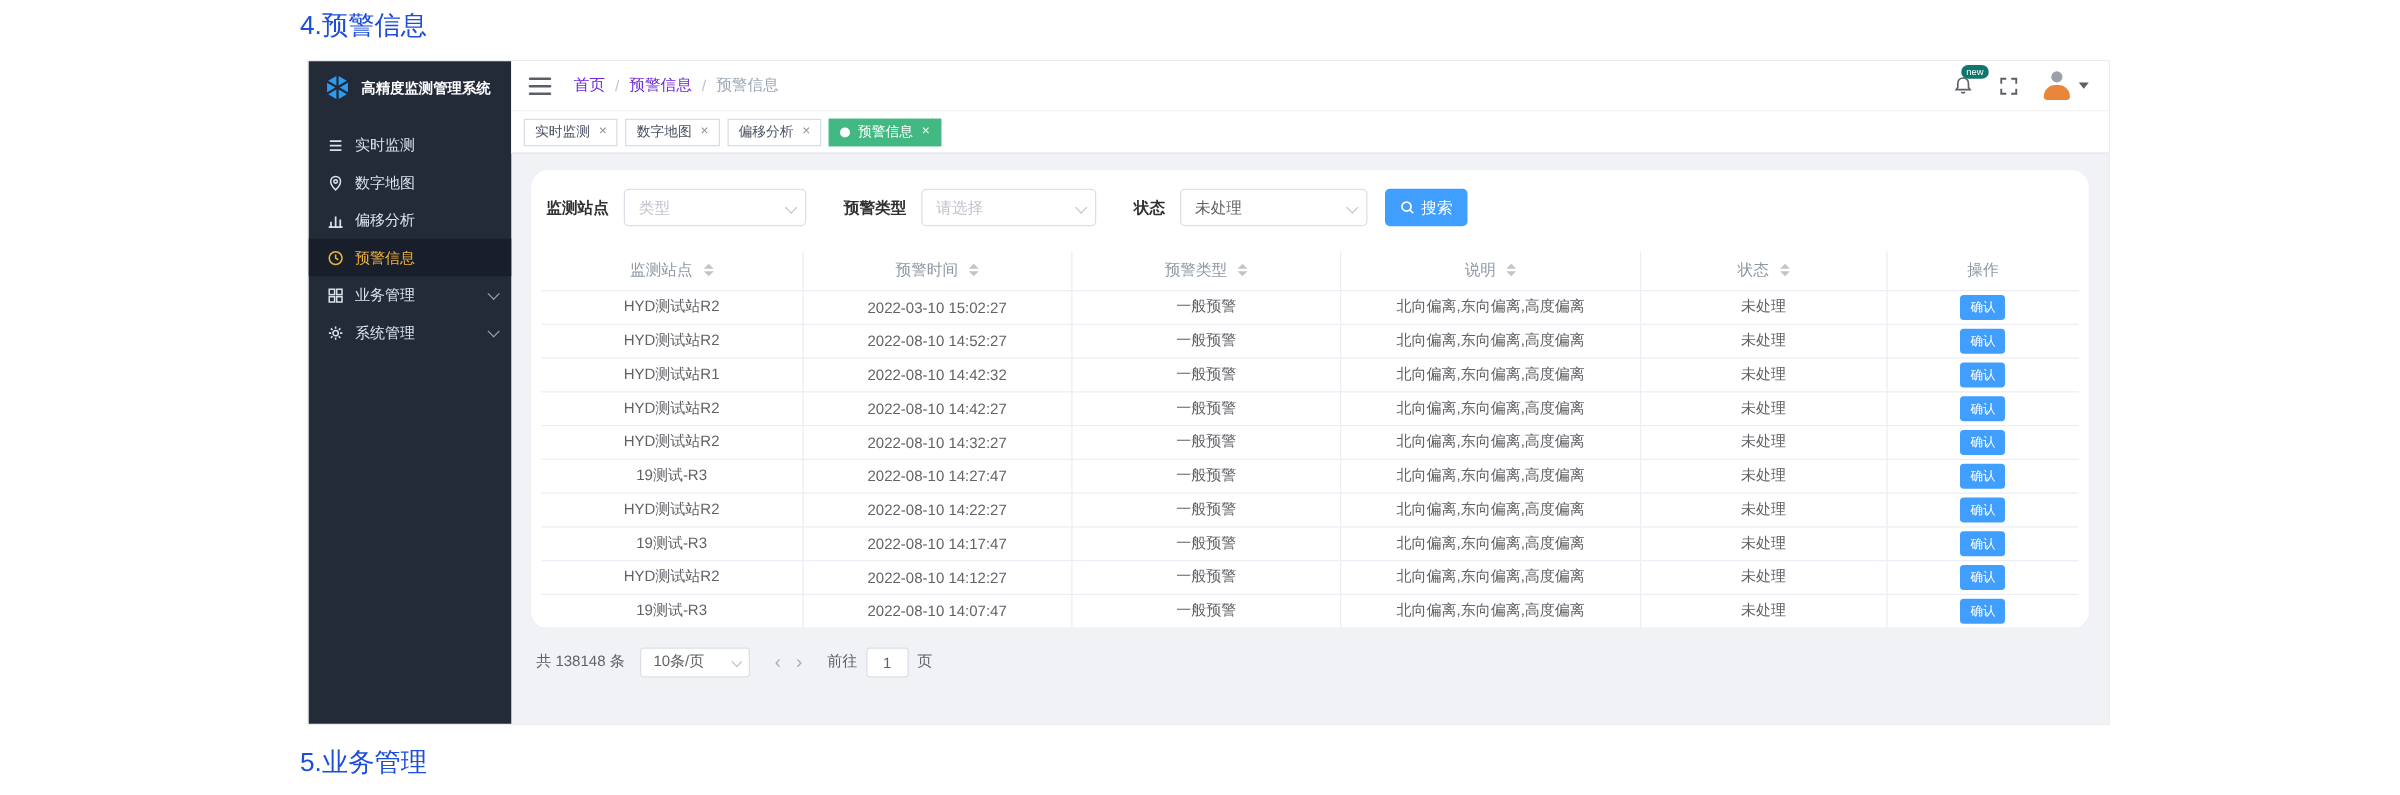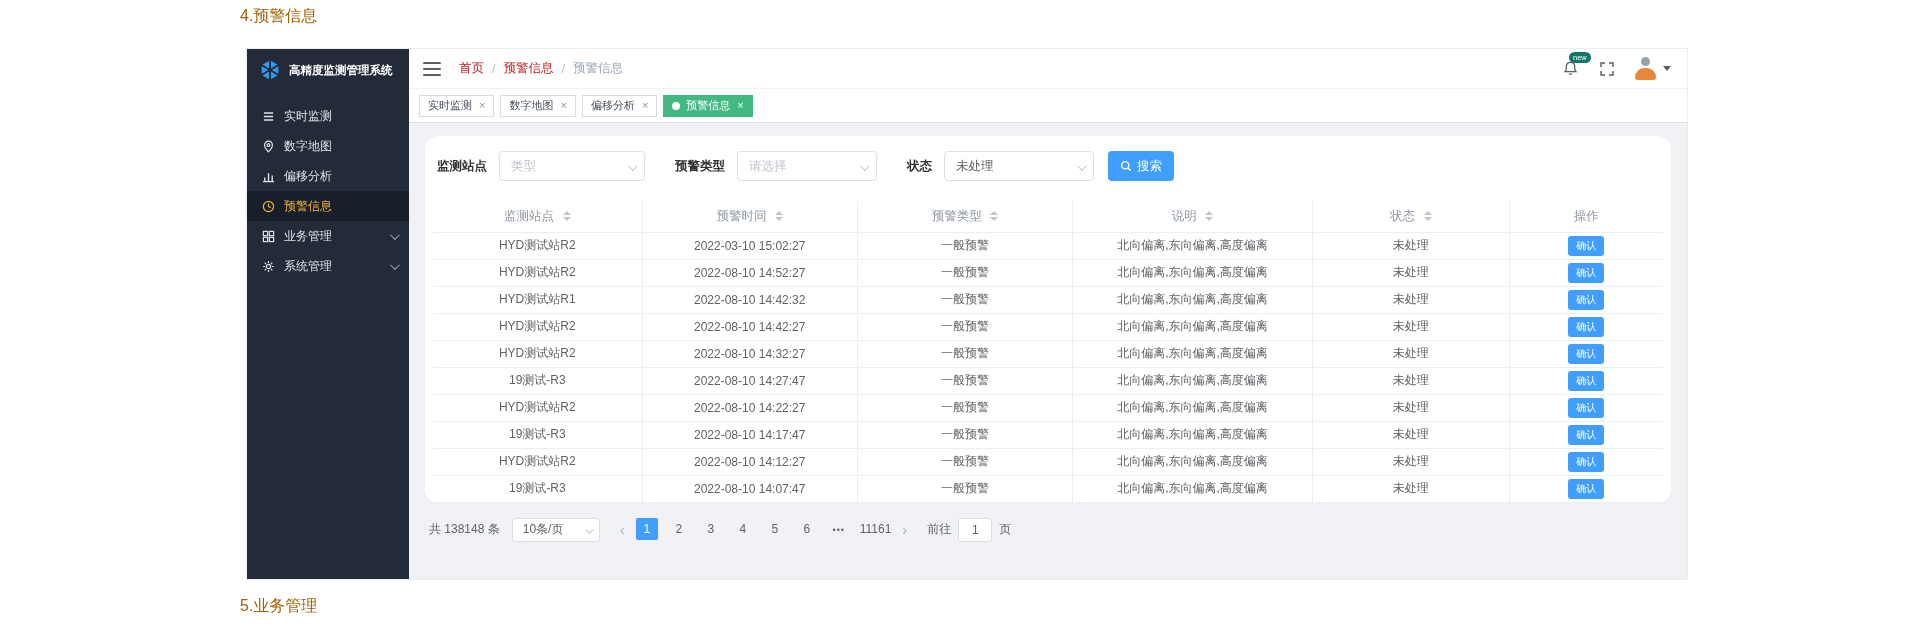--- a/index.html
+++ b/index.html
@@ -1,20 +1,20 @@
 <!DOCTYPE html>
 <html><head>
 <meta charset="utf-8">
 <style>
   * { margin:0; padding:0; box-sizing:border-box; }
   html,body { width:1920px; height:636px; background:#fff;
     font-family:"Liberation Sans","DejaVu Sans",sans-serif; }
   .page { position:relative; width:1920px; height:636px; overflow:hidden; }
 
-  .doc-heading { position:absolute; left:240px; font-size:16px; font-weight:500; color:#a16207; }
+  .doc-heading { position:absolute; left:240px; font-size:21px; font-weight:500; color:#1d4ed8; }
   .doc-heading.top { top:6px; }
   .doc-heading.bottom { top:596px; }
 
   
   .app { position:absolute; left:246px; top:48px; width:1442px; height:532px;
     background:#f0f2f5; border:1px solid #ececec; }
 
   
   .sidebar { position:absolute; left:0; top:0; bottom:0; width:162px; background:#232b39; }
   .logo-row { height:42px; display:flex; align-items:center; padding-left:12px; }
@@ -29,21 +29,21 @@
     border-bottom:1.4px solid #9aa3b0; transform:rotate(45deg) translateY(-2px); }
 
   
   .main { position:absolute; left:162px; right:0; top:0; bottom:0; }
   .navbar { height:40px; background:#fff; display:flex; align-items:center;
     padding:0 16px 0 14px; border-bottom:1px solid #f2f2f2; }
   .hamburger { width:18px; height:14px; display:flex; flex-direction:column;
     justify-content:space-between; cursor:pointer; margin-right:18px; }
   .hamburger i { display:block; height:2px; background:#5a5e66; border-radius:1px; }
   .breadcrumb { display:flex; align-items:center; font-size:12.5px; gap:8px; }
-  .crumb { color:#b91c1c; }
+  .crumb { color:#6d28d9; }
   .crumb.link { cursor:pointer; }
   .crumb.current { color:#9aa6b8; }
   .crumb-sep { color:#c0c4cc; }
   .nav-right { margin-left:auto; display:flex; align-items:center; gap:17px; }
   .icon-btn { position:relative; width:20px; height:20px; display:flex; align-items:center;
     justify-content:center; cursor:pointer; color:#5a5e66; }
   .badge { position:absolute; top:-7px; left:9px; background:#0f766e; color:#fff;
     font-size:7.5px; line-height:1; padding:2px 4px; border-radius:6px; white-space:nowrap; }
   .avatar-wrap { display:flex; align-items:center; gap:6px; cursor:pointer; }
   .avatar { position:relative; width:23px; height:23px; }
@@ -412,21 +412,20 @@
           </table>
         </div>
 
         <div class="pagination">
           <span class="total">共 138148 条</span>
           <div class="size-select">
             <span>10条/页</span>
             <span class="chev"></span>
           </div>
           <button class="pg-arrow">‹</button>
-          <span><button class="page-btn active">1</button><button class="page-btn">2</button><button class="page-btn">3</button><button class="page-btn">4</button><button class="page-btn">5</button><button class="page-btn">6</button><button class="page-btn ellipsis">•••</button><button class="page-btn">11161</button></span>
           <button class="pg-arrow">›</button>
           <div class="goto">
             <span>前往</span>
             <input value="1" style="">
             <span>页</span>
           </div>
         </div>
       </div>
     </div>
   </div>

